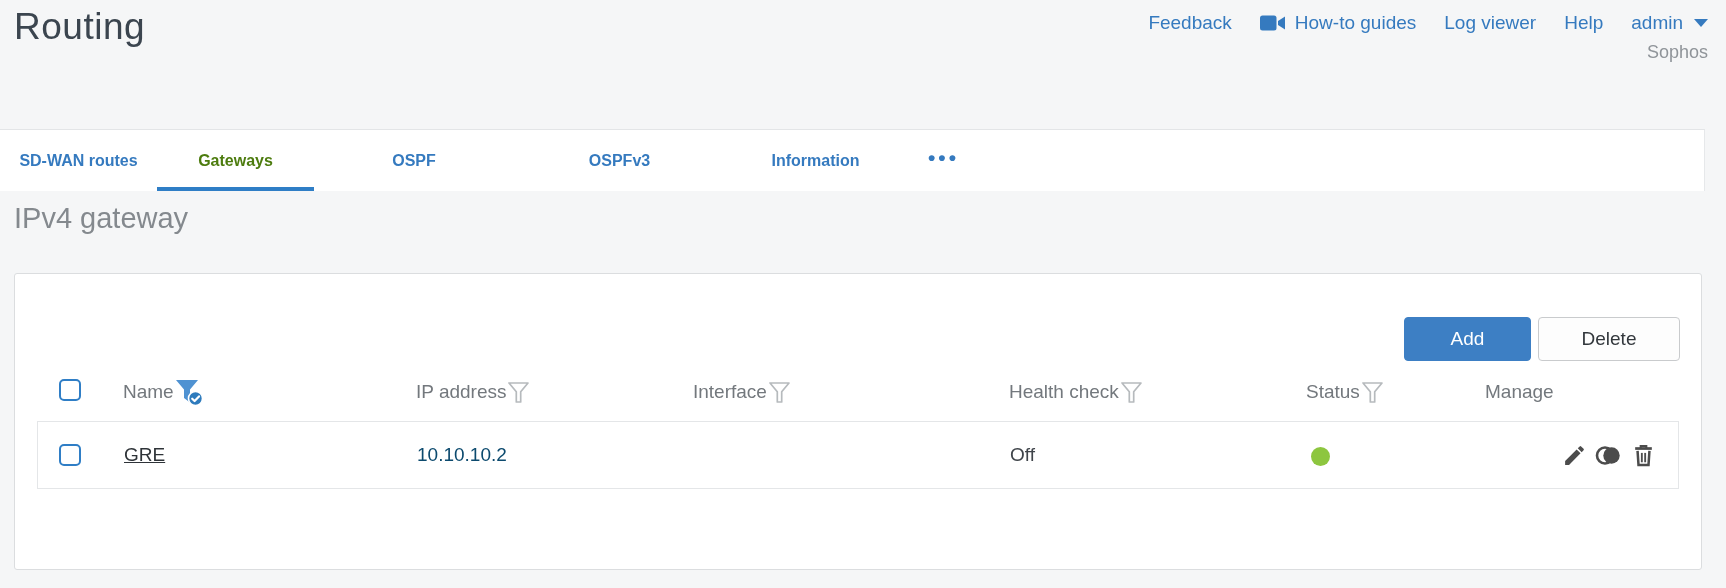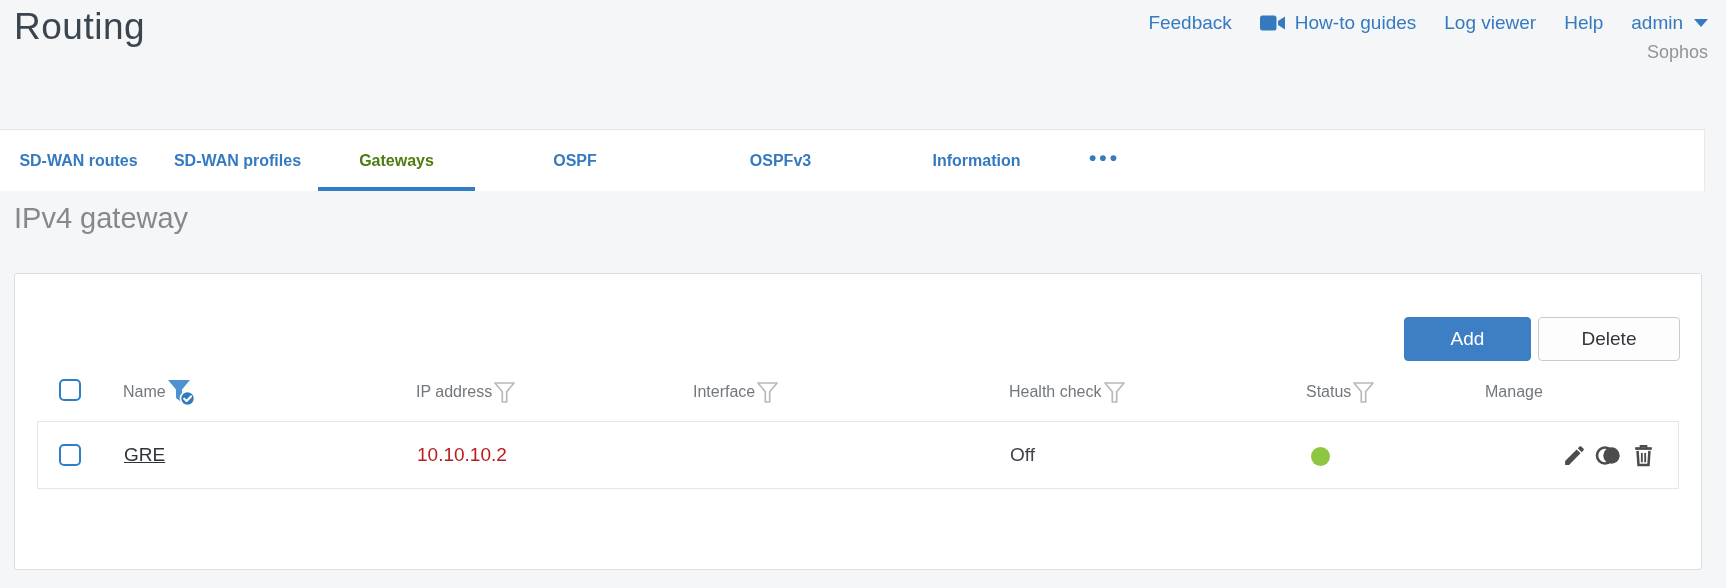--- a/index.html
+++ b/index.html
@@ -59,35 +59,35 @@
 
   
   .checkbox {
     position:absolute; width:22px; height:22px; background:#fff;
     border:2px solid #2f7ec6; border-radius:5px; cursor:pointer;
   }
   .thead { position:absolute; left:0; top:100px; width:100%; height:36px; }
   .th {
     position:absolute; top:0; height:36px;
     display:flex; align-items:center; gap:0;
-    color:#73787d; font-size:16px; white-space:nowrap;
+    color:#73787d; font-size:19px; white-space:nowrap;
   }
   .thead .checkbox { left:44px; top:5px; }
   .h-name { left:108px; } .h-ip { left:401px; } .h-interface { left:678px; }
   .h-health { left:994px; } .h-status { left:1291px; } .h-manage { left:1470px; }
   .funnel { cursor:pointer; display:flex; align-items:center; }
 
   .trow {
     position:absolute; left:22px; top:147px; width:1642px; height:68px;
     background:#fff; border:1px solid #e4e6e8;
   }
   .trow .checkbox { left:21px; top:22px; }
   .cell { position:absolute; top:0; height:100%; display:flex; align-items:center; font-size:19px; white-space:nowrap; }
   .c-name { left:86px; color:#2e3338; text-decoration:underline; font-weight:400; cursor:pointer; }
-  .c-ip { left:379px; color:#b91c1c; }
+  .c-ip { left:379px; color:#0c4a6e; }
   .c-interface { left:656px; color:#55595e; }
   .c-health { left:972px; color:#3f444a; }
   .dot { position:absolute; left:1273px; top:25px; width:19px; height:19px; border-radius:50%; background:#8dc63f; }
   .manage { position:absolute; left:1524px; top:0; height:100%; display:flex; align-items:center; gap:8px; }
   .manage span { cursor:pointer; display:flex; align-items:center; }
 </style>
 </head>
 <body>
 
 <div class="page">
@@ -118,23 +118,20 @@
         <span>admin</span>
         <span class="caret"></span>
       </a>
     </div>
     <div class="brand">Sophos</div>
   </div>
 
   <nav class="tabbar">
     <div class="tab" style="width:157px">
         <span>SD-WAN routes</span>
-      </div>
-    <div class="tab" style="width:161px">
-        <span>SD-WAN profiles</span>
       </div>
     <div class="tab active" style="width:157px">
         <span>Gateways</span>
       </div>
     <div class="tab" style="width:200px">
         <span>OSPF</span>
       </div>
     <div class="tab" style="width:211px">
         <span>OSPFv3</span>
       </div>

